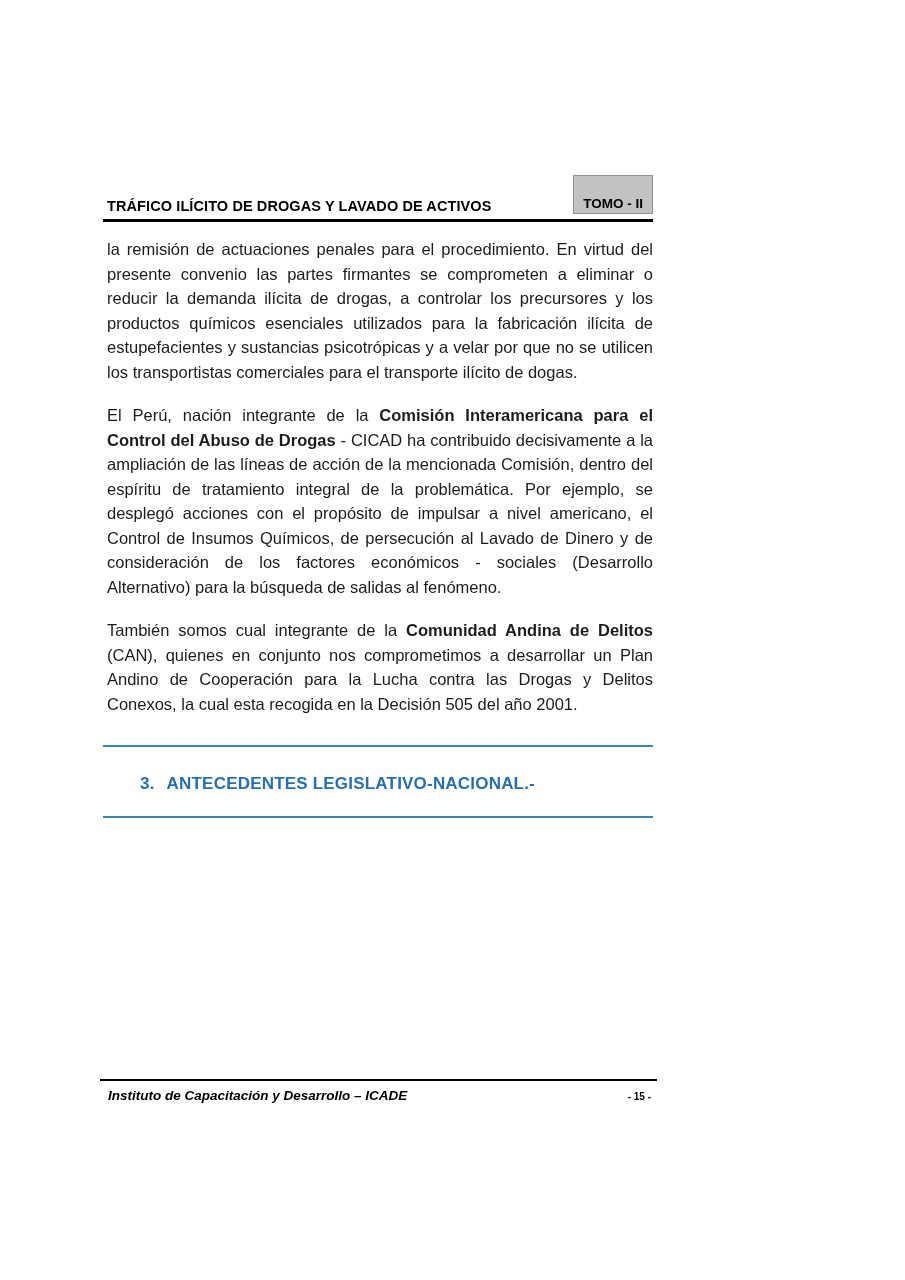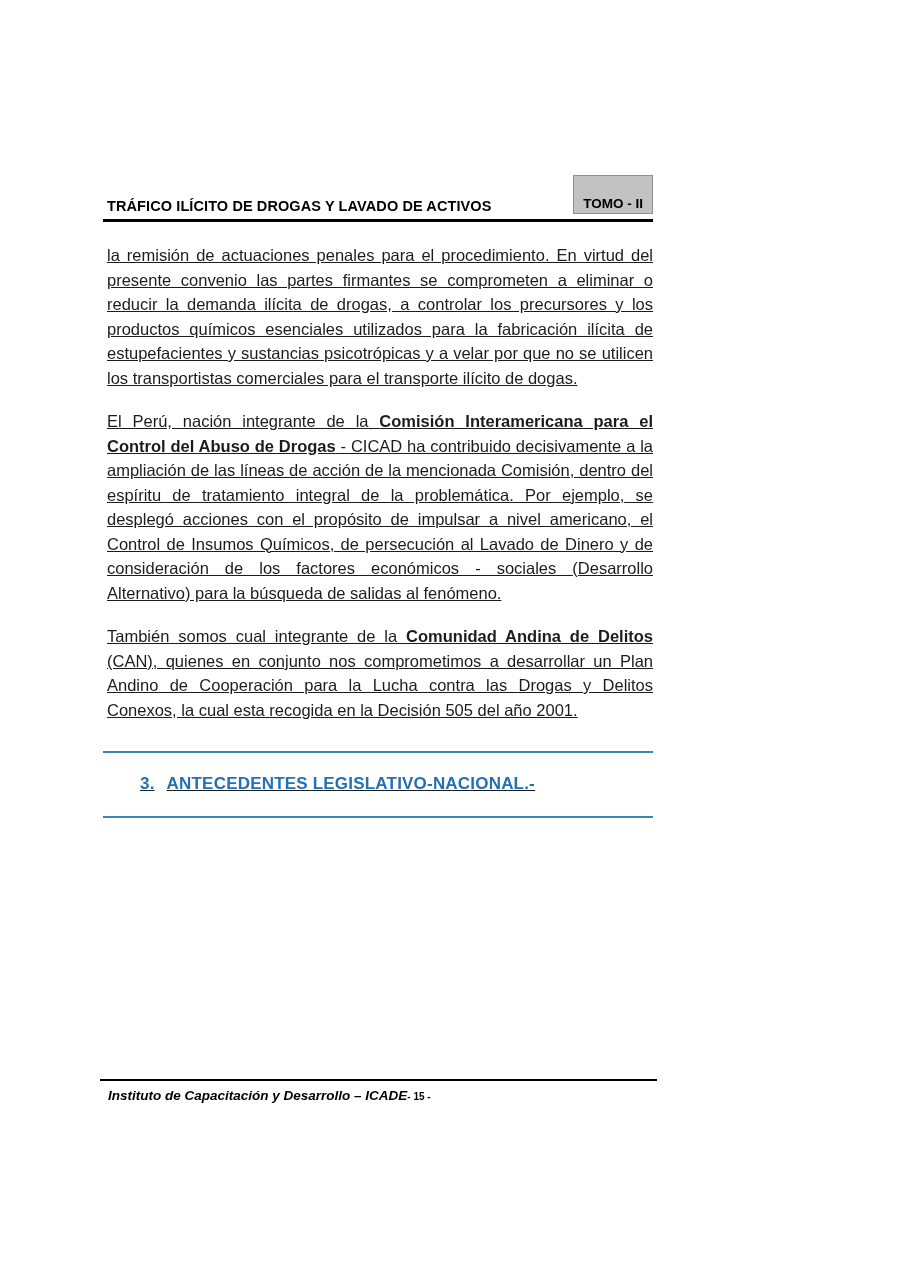--- a/index.html
+++ b/index.html
@@ -42,57 +42,56 @@
     background: #c2c2c2;
     border: 1px solid #8f8f8f;
     font-size: 13.5px;
     font-weight: bold;
     color: #000000;
     padding: 20px 9px 2px 9px;
     white-space: nowrap;
   }
   
   .doc-body {
-    margin-top: 21px;
+    margin-top: 15px;
     font-size: 16.5px;
     line-height: 24.5px;
     text-align: justify;
     color: #1c1c1c;
-    text-decoration: underline;
   }
   .doc-body p {
     margin-bottom: 19px;
     padding-left: 4px;
   }
   .doc-body strong { font-weight: bold; }
   
   .section-heading {
     margin-top: 29px;
     margin-bottom: 27px;
     border-top: 2px solid #3a87ad;
     border-bottom: 2px solid #3a87ad;
-    padding: 19px 0 19px 37px;
+    padding: 25px 0 19px 37px;
   }
   .section-heading h2 {
     font-size: 17px;
     font-weight: bold;
     color: #2470b3;
     letter-spacing: 0.2px;
   }
   .section-number { margin-right: 12px; }
   
   .doc-footer {
     position: absolute;
     left: 100px;
     width: 557px;
     top: 1079px;
     border-top: 2px solid #000000;
     padding-top: 7px;
     display: flex;
-    justify-content: flex-start;
+    justify-content: space-between;
     align-items: baseline;
   }
   .footer-left {
     font-size: 13.5px;
     font-weight: bold;
     font-style: italic;
     color: #000000;
     padding-left: 8px;
   }
   .footer-right {

